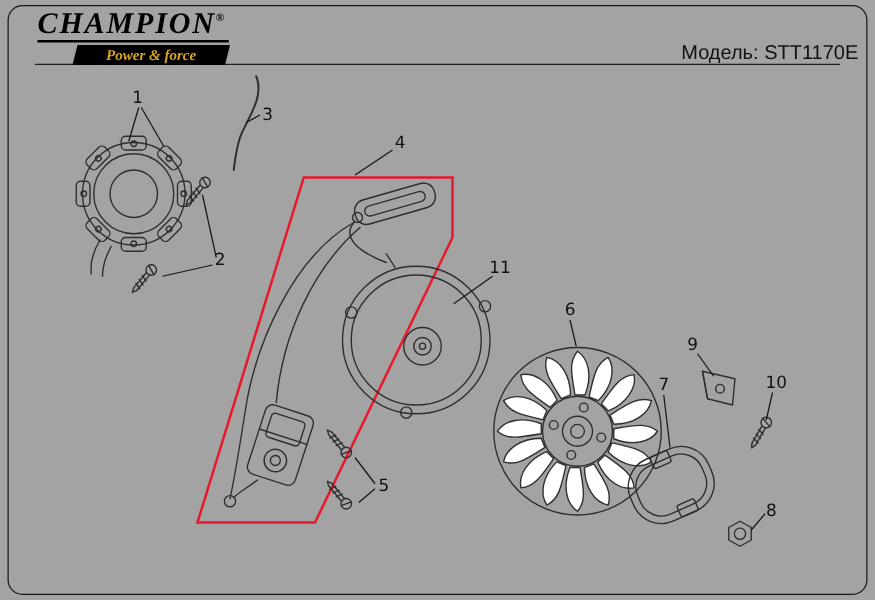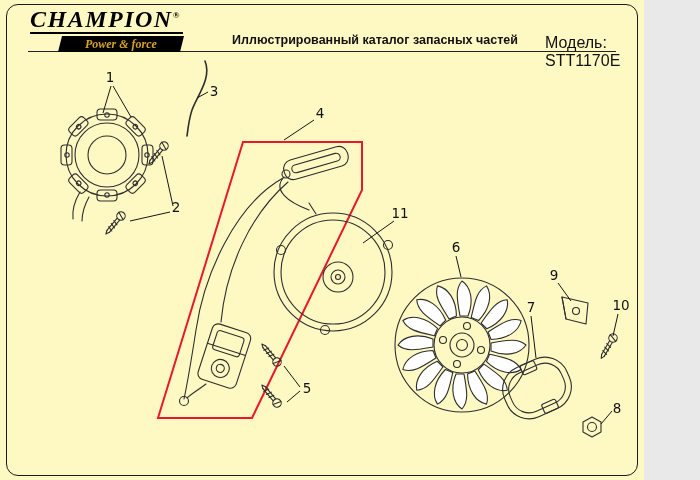--- a/index.html
+++ b/index.html
@@ -1,17 +1,17 @@
 <!DOCTYPE html>
 <html><head>
 <meta charset="utf-8">
 <style>
   html,body { margin:0; padding:0; background:#e9e9e9; }
   .page {
-    position:relative; width:644px; height:480px; background:#fef9c3;
+    position:relative; width:700px; height:480px; background:#a3a3a3;
     font-family:"Liberation Sans", sans-serif; color:#111; overflow:hidden;
   }
   .page-border {
     position:absolute; left:6px; top:4px; right:6px; bottom:4px;
     border:1.6px solid #1a1a1a; border-radius:12px; pointer-events:none;
   }
   
   .logo { position:absolute; left:30px; top:7px; z-index:3; }
   .brand-row {
     font-family:"Liberation Serif", serif; font-weight:bold; font-style:italic;
@@ -48,21 +48,20 @@
 <div class="page">
   <div class="page-border"></div>
 
   <div class="logo">
     <div class="brand-row"><span>CHAMPION</span><span class="reg">®</span></div>
     <div class="tagline-banner">
       <span class="tagline">Power &amp; force</span>
     </div>
   </div>
 
-  <div class="title">Иллюстрированный каталог запасных частей</div>
   <div class="model">Модель: STT1170E</div>
   <div class="rule"></div>
 
   <svg class="diagram" width="700" height="480" viewBox="0 0 700 480">
     <defs>
       <g id="screw">
         <circle cx="0" cy="0" r="4.2"></circle>
         <line x1="-4" y1="-1.5" x2="4" y2="1.5"></line>
         <line x1="-1.6" y1="4" x2="-1.6" y2="20"></line>
         <line x1="1.6" y1="4" x2="1.6" y2="20"></line>

